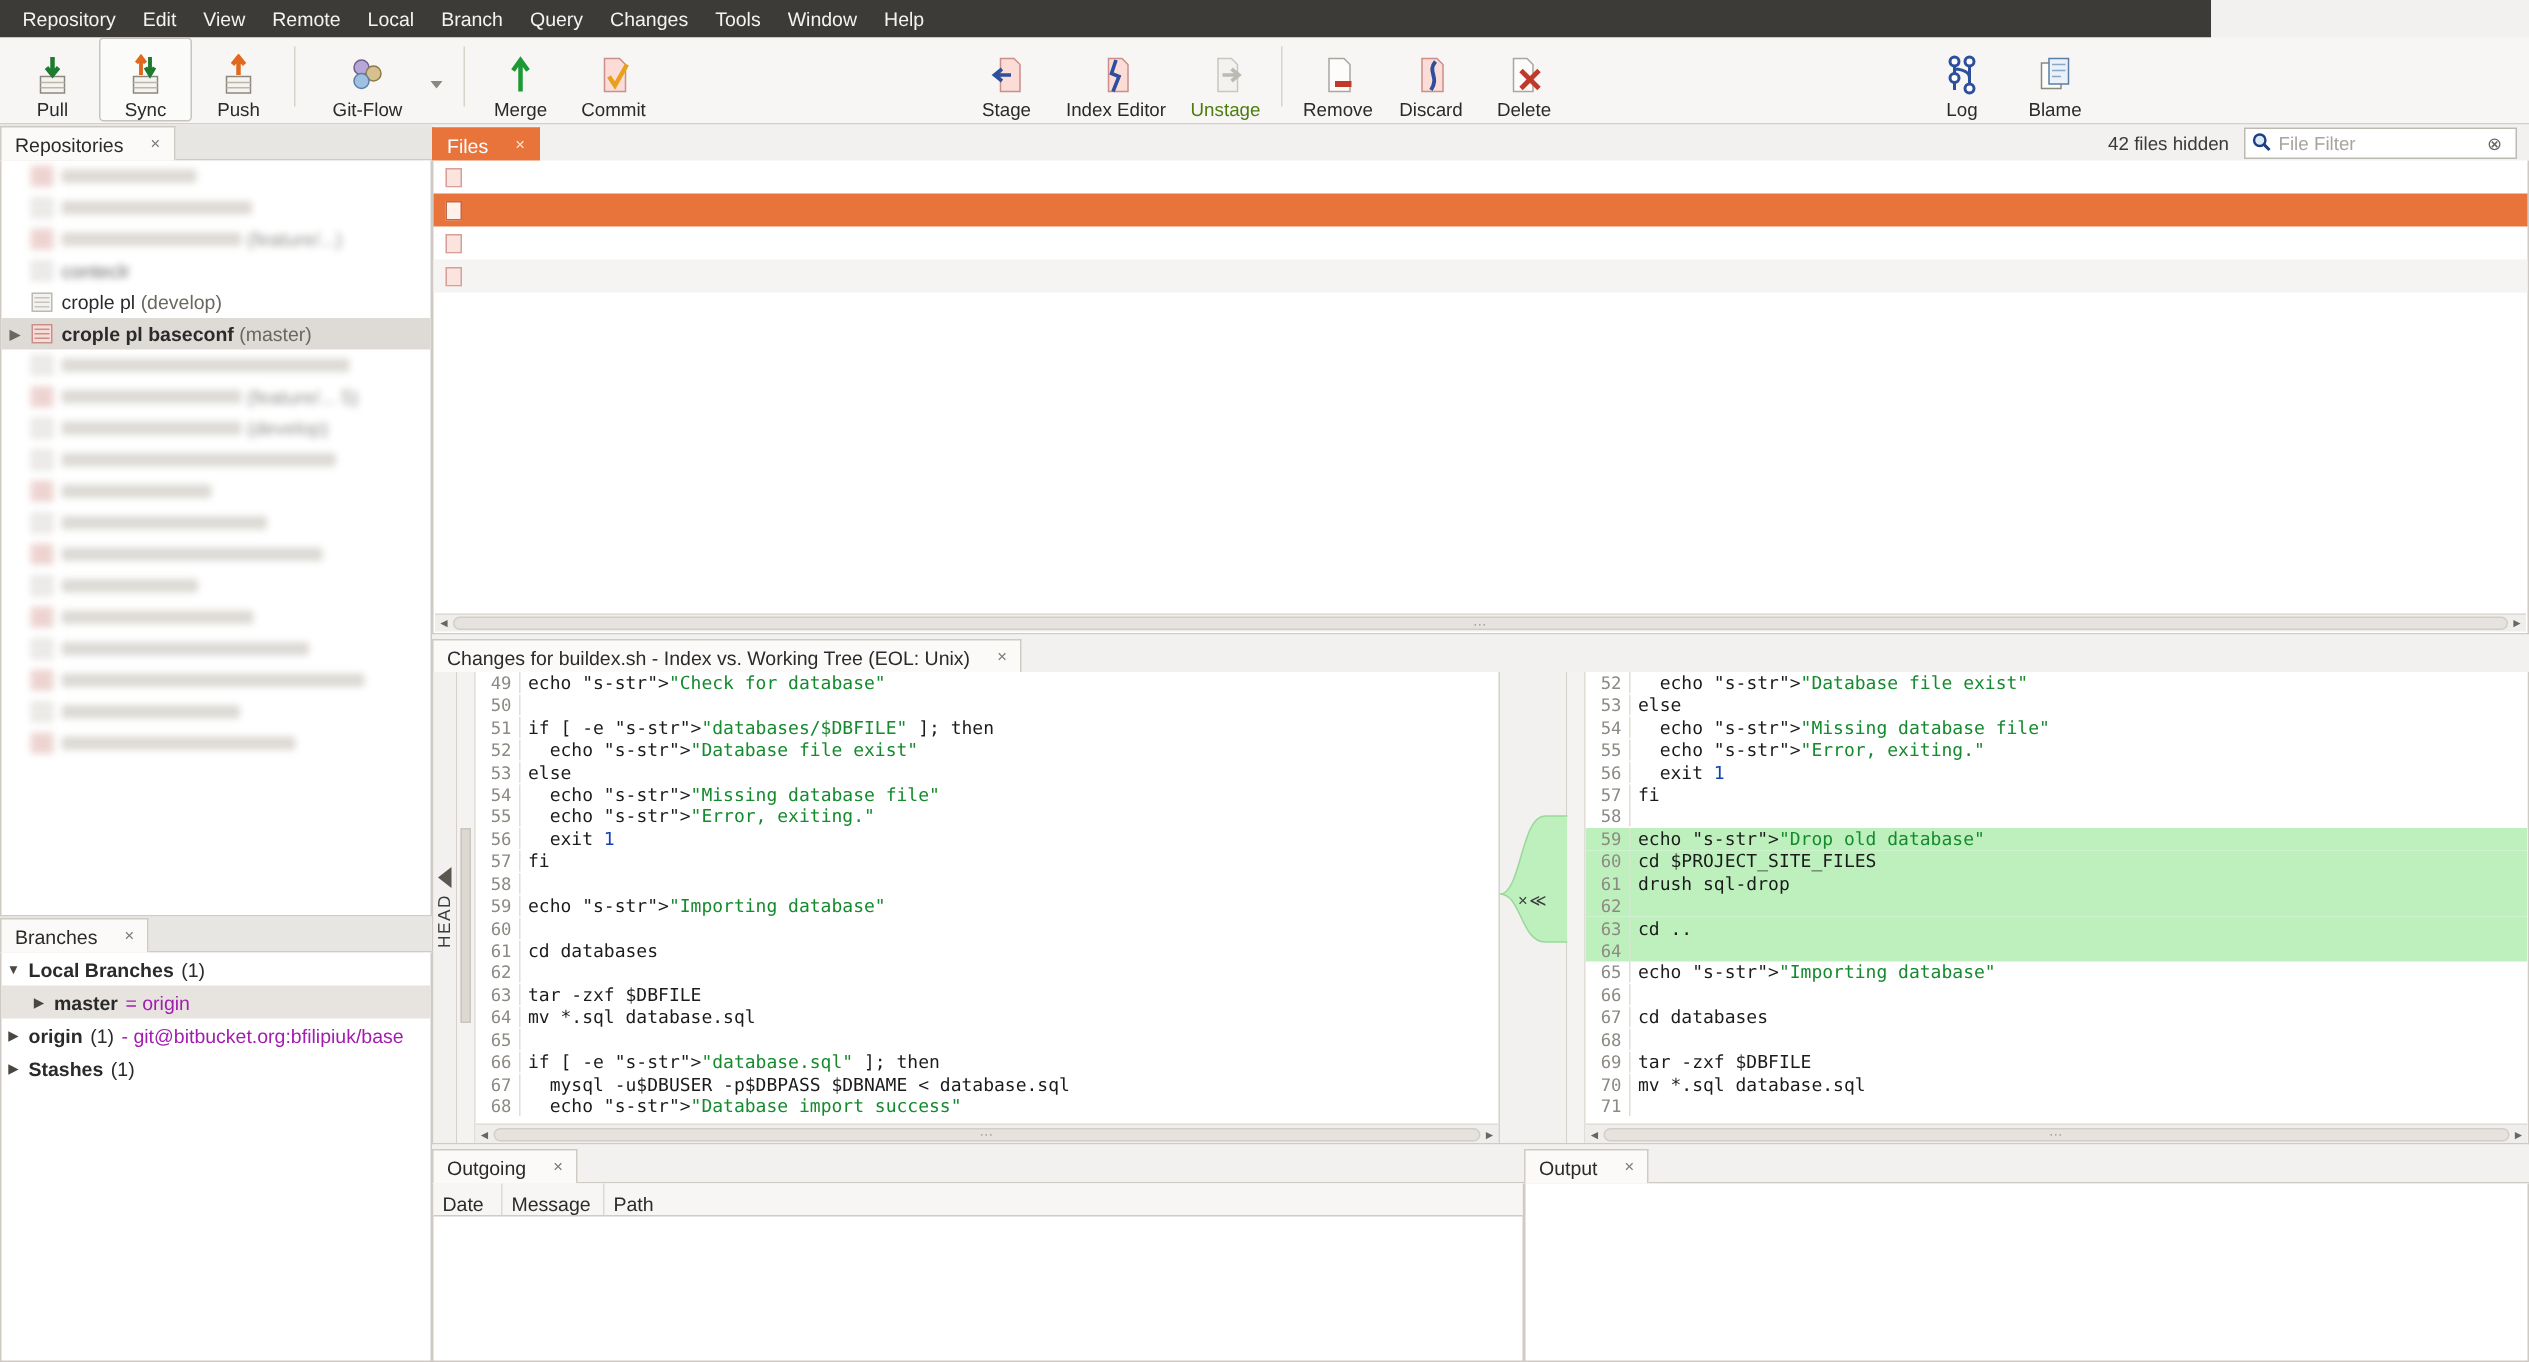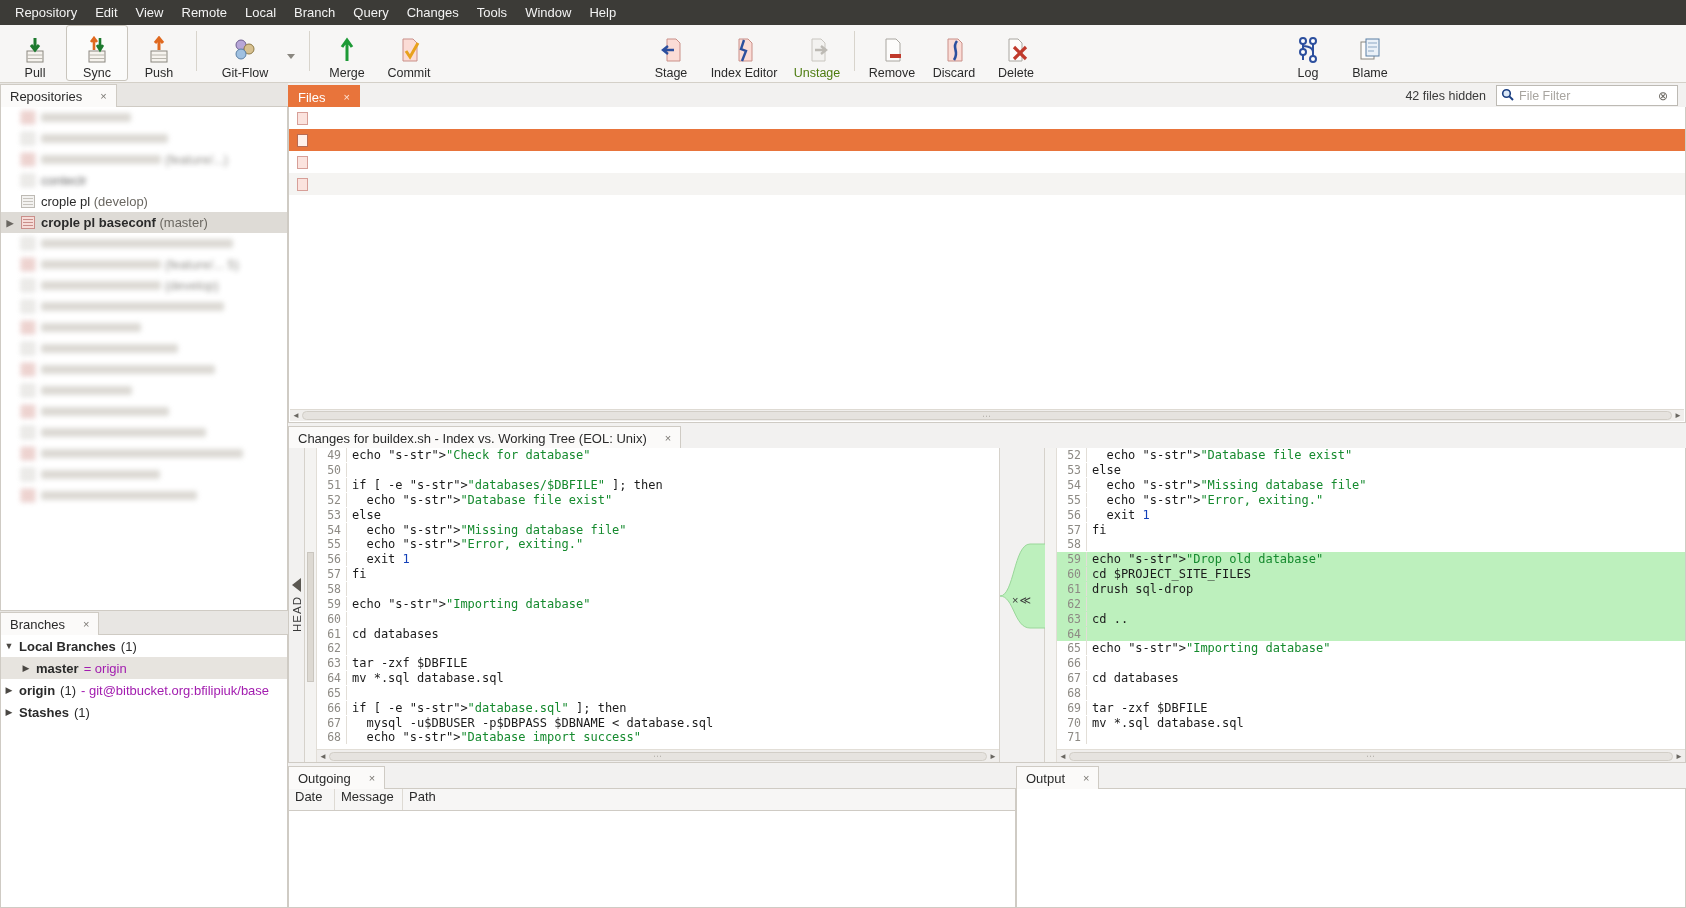--- a/index.html
+++ b/index.html
@@ -8,21 +8,21 @@
     font-family: "Liberation Sans", sans-serif;
     font-size: 13px;
     color: #2a2a2a;
     background: #f2f1f0;
     overflow: hidden;
   }
   #app { position: relative; width: 1686px; height: 908px; }
 
   
   #menubar {
-    position: absolute; top: 0; left: 0; width: 1686px; height: 25px;
+    position: absolute; top: 0; left: 0; width: 1474px; height: 25px;
     background: #3c3b37;
     display: flex; align-items: center; padding-left: 6px;
   }
   .menu-item {
     color: #f3f3f3; font-size: 13px; padding: 3px 9px; cursor: default;
     white-space: nowrap;
   }
 
   
   #toolbar {
@@ -165,21 +165,21 @@
     border-top:1px solid #e2ded7; display:flex; align-items:center;
   }
   .gutterlink { width:46px; background:#f2f1f0; position:relative; border-left:1px solid #d6d2cb; border-right:1px solid #d6d2cb;}
   .gutterlink .marks { position:absolute; left:50%; transform:translateX(-50%); top:146px;
        font-size:11px; color:#3a3a3a; letter-spacing:1px;}
 
   
   #out-panel { position:absolute; top:763px; left:288px; width:728px; height:145px; }
   #out-body { position:absolute; top:26px; left:0; width:728px; height:119px; background:#fff; border:1px solid #cfcbc4; border-top:none;}
   .ohead { height:22px; display:flex; background:#f7f6f5; border-bottom:1px solid #cfcbc4;}
-  .ohead > div { display:flex; align-items:flex-start; padding:0 6px; font-size:13px; border-right:1px solid #dedad3;}
+  .ohead > div { display:flex; align-items:flex-end; padding:0 6px; font-size:13px; border-right:1px solid #dedad3;}
 
   #output-panel { position:absolute; top:763px; left:1016px; width:670px; height:145px; }
   #output-body { position:absolute; top:26px; left:0; width:670px; height:119px; background:#fff; border:1px solid #cfcbc4; border-top:none;}
 </style>
 </head>
 <body>
 
 <div id="app">
 
   <div id="menubar">

